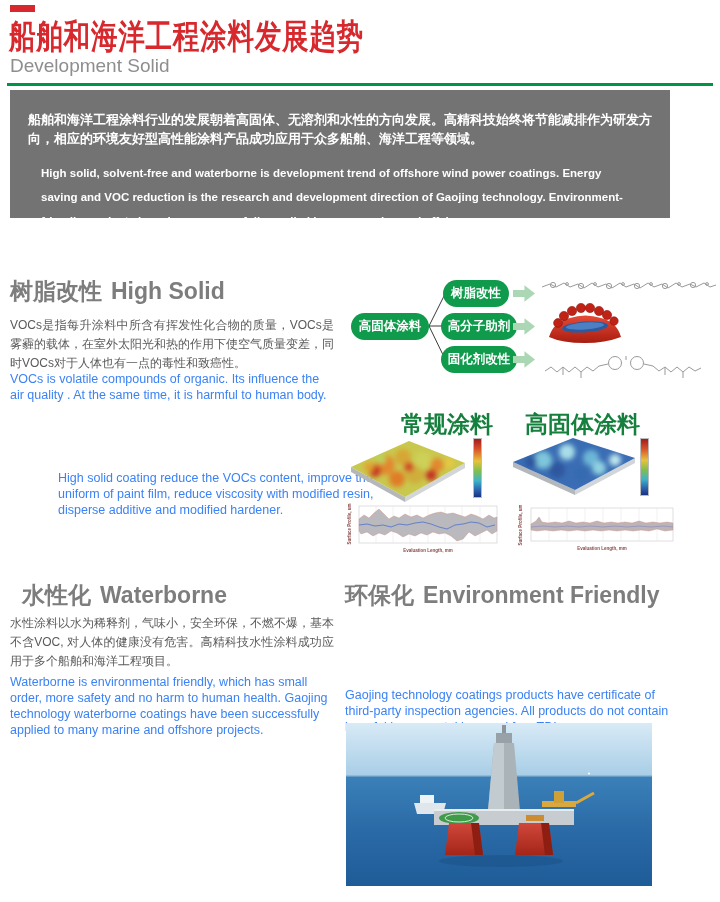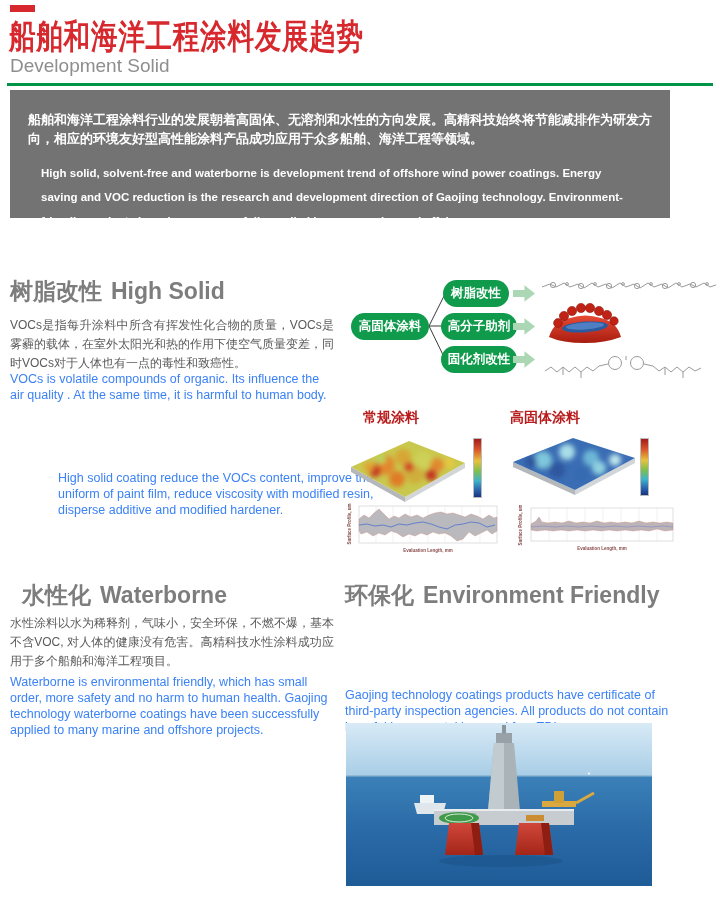--- a/index.html
+++ b/index.html
@@ -45,22 +45,22 @@
   .arrow{position:absolute;width:22px;height:19px;background:#abd7b4;
          clip-path:polygon(0 32%,52% 32%,52% 6%,100% 50%,52% 94%,52% 68%,0 68%);}
   .a0{left:168px;top:12px;} .a1{left:168px;top:45px;} .a2{left:168px;top:78px;}
   .mol{position:absolute;}
   .mol.chain{left:195px;top:3px;}
   .mol.blob{left:200px;top:26px;}
   .mol.struct{left:196px;top:79px;}
 
   
   .compare{left:345px;top:405px;width:375px;height:162px;}
-  .cmp-label{position:absolute;font-size:14px;font-weight:bold;color:#b91c1c;
-             width:130px;text-align:left;white-space:nowrap;}
+  .cmp-label{position:absolute;font-size:23px;font-weight:bold;color:#15803d;
+             width:130px;text-align:right;white-space:nowrap;}
   .cmp-label.l{left:18px;top:4px;} .cmp-label.r{left:165px;top:4px;}
   .surf{position:absolute;}
   .surf.l{left:0;top:30px;} .surf.r{left:162px;top:27px;}
   .cbar{position:absolute;width:7px;border:1px solid #bbb;}
   .cbar.l{left:128px;top:33px;height:58px;}
   .cbar.r{left:295px;top:33px;height:56px;}
   .cbar{background:linear-gradient(180deg,#a21c1c 0%,#d9542a 18%,#e8c23c 38%,#7fbf4d 55%,#3fb3c9 72%,#2b62ae 88%,#18337f 100%);}
   .prof{position:absolute;}
   .prof.l{left:2px;top:98px;} .prof.r{left:172px;top:100px;}
   .axlab{font-size:4.5px;fill:#8a4a4a;font-weight:bold;}

